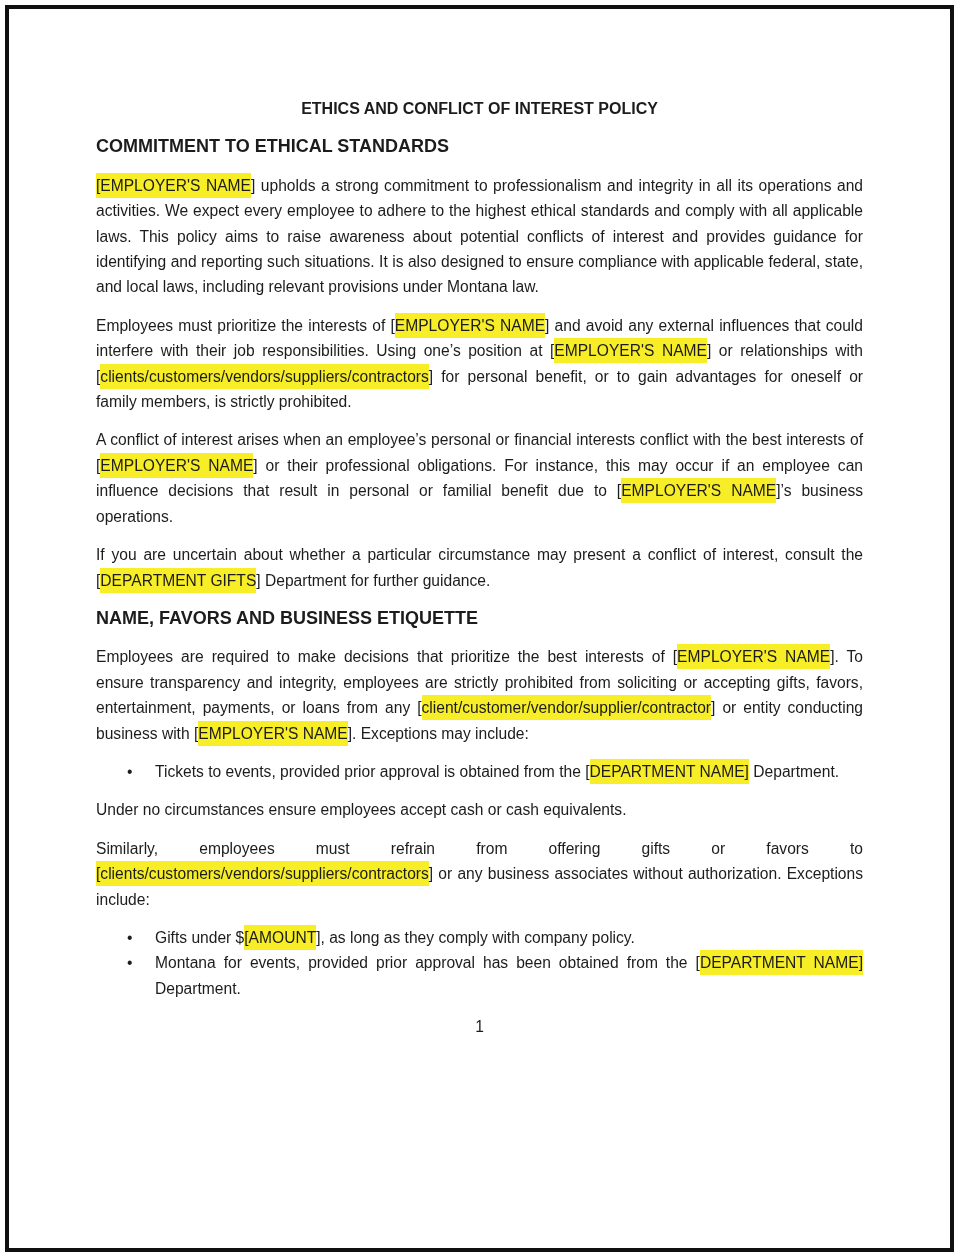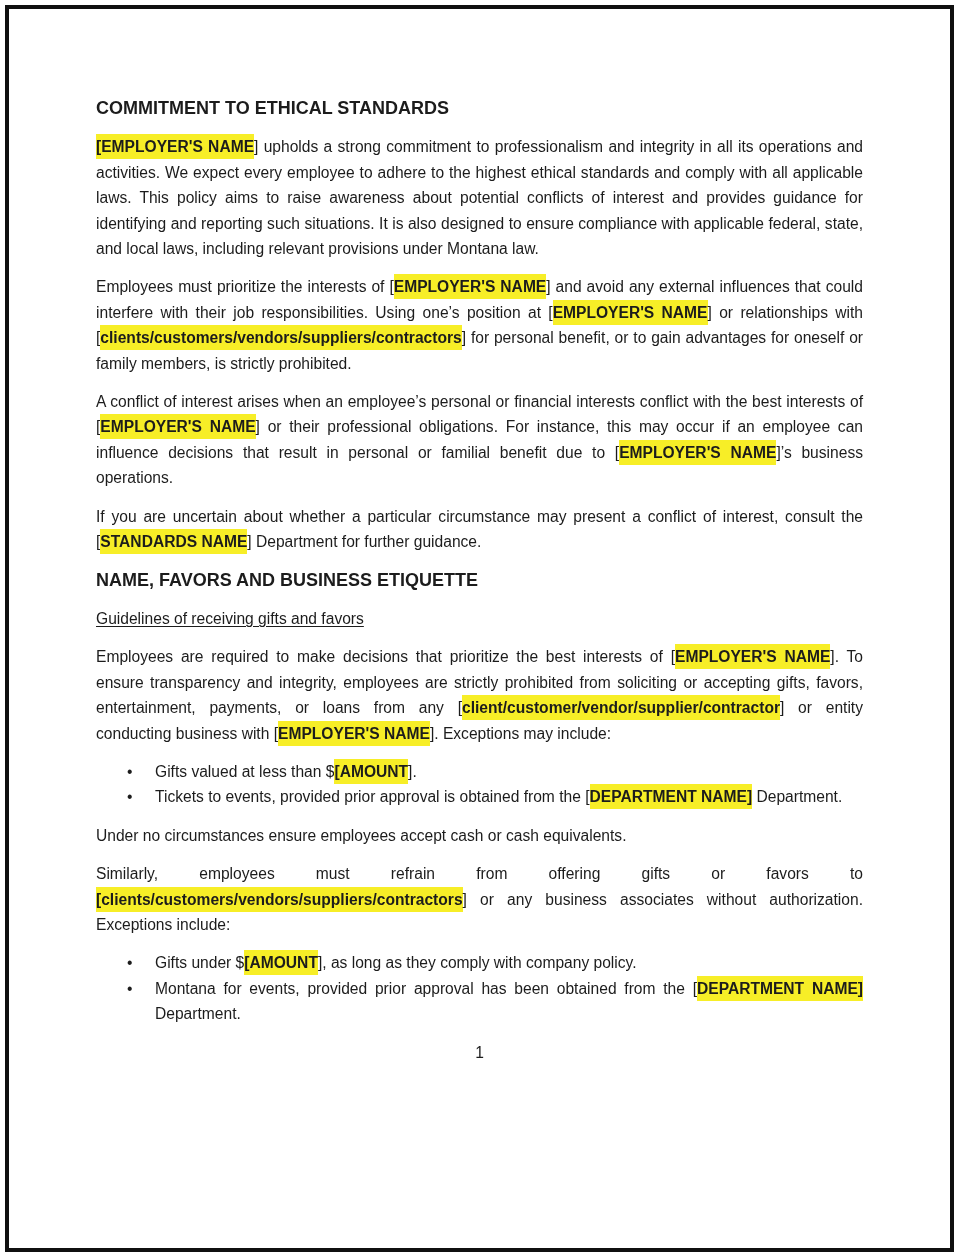--- a/index.html
+++ b/index.html
@@ -65,44 +65,42 @@
   .bullet-marker {
     position: absolute;
     left: 31px;
     top: 0;
   }
   .bullet-marker::before { content: "\2022"; }
   .hl {
     background: var(--hl, #f7ee27);
     padding: 4px 0;
     white-space: nowrap;
-    font-weight: bold;
   }
   .page-number {
     text-align: center;
     margin-top: 5px;
   }
 </style>
 </head>
 <body>
 
 <div class="page-border"></div>
 
 <div class="content">
+  <div class="title">ETHICS AND CONFLICT OF INTEREST POLICY</div>
   <div id="blocks">
       <h2 class="heading">COMMITMENT TO ETHICAL STANDARDS</h2>
       <p class="para"><span class="hl">[EMPLOYER'S NAME</span><span class="run">] upholds a strong commitment to professionalism and integrity in all its operations and activities. We expect every employee to adhere to the highest ethical standards and comply with all applicable laws. This policy aims to raise awareness about potential conflicts of interest and provides guidance for identifying and reporting such situations. It is also designed to ensure compliance with applicable federal, state, and local laws, including relevant provisions under Montana law.</span></p>
       <p class="para"><span class="run">Employees must prioritize the interests of [</span><span class="hl">EMPLOYER'S NAME</span><span class="run">] and avoid any external influences that could interfere with their job responsibilities. Using one’s position at [</span><span class="hl">EMPLOYER'S NAME</span><span class="run">] or relationships with [</span><span class="hl">clients/customers/vendors/suppliers/contractors</span><span class="run">] for personal benefit, or to gain advantages for oneself or family members, is strictly prohibited.</span></p>
       <p class="para"><span class="run">A conflict of interest arises when an employee’s personal or financial interests conflict with the best interests of [</span><span class="hl">EMPLOYER'S NAME</span><span class="run">] or their professional obligations. For instance, this may occur if an employee can influence decisions that result in personal or familial benefit due to [</span><span class="hl">EMPLOYER'S NAME</span><span class="run">]’s business operations.</span></p>
-      <p class="para"><span class="run">If you are uncertain about whether a particular circumstance may present a conflict of interest, consult the [</span><span class="hl">STANDARDS NAME</span><span class="run">] Department for further guidance.</span></p>
+      <p class="para"><span class="run">If you are uncertain about whether a particular circumstance may present a conflict of interest, consult the [</span><span class="hl">DEPARTMENT GIFTS</span><span class="run">] Department for further guidance.</span></p>
       <h2 class="heading">NAME, FAVORS AND BUSINESS ETIQUETTE</h2>
-      <h3 class="subheading">Guidelines of receiving gifts and favors</h3>
       <p class="para"><span class="run">Employees are required to make decisions that prioritize the best interests of [</span><span class="hl">EMPLOYER'S NAME</span><span class="run">]. To ensure transparency and integrity, employees are strictly prohibited from soliciting or accepting gifts, favors, entertainment, payments, or loans from any [</span><span class="hl">client/customer/vendor/supplier/contractor</span><span class="run">] or entity conducting business with [</span><span class="hl">EMPLOYER'S NAME</span><span class="run">]. Exceptions may include:</span></p>
       <ul class="bullets">
-        <li><span class="bullet-marker"></span><span class="run">Gifts valued at less than $</span><span class="hl">[AMOUNT</span><span class="run">].</span></li>
         <li><span class="bullet-marker"></span><span class="run">Tickets to events, provided prior approval is obtained from the [</span><span class="hl">DEPARTMENT NAME]</span><span class="run"> Department.</span></li>
       </ul>
       <p class="para"><span class="run">Under no circumstances ensure employees accept cash or cash equivalents.</span></p>
       <p class="para"><span class="run">Similarly, employees must refrain from offering gifts or favors to </span><span class="hl">[clients/customers/vendors/suppliers/contractors</span><span class="run">] or any business associates without authorization. Exceptions include:</span></p>
       <ul class="bullets">
         <li><span class="bullet-marker"></span><span class="run">Gifts under $</span><span class="hl">[AMOUNT</span><span class="run">], as long as they comply with company policy.</span></li>
         <li><span class="bullet-marker"></span><span class="run">Montana for events, provided prior approval has been obtained from the [</span><span class="hl">DEPARTMENT NAME]</span><span class="run"> Department.</span></li>
       </ul>
     </div>
   <div class="page-number">1</div>

